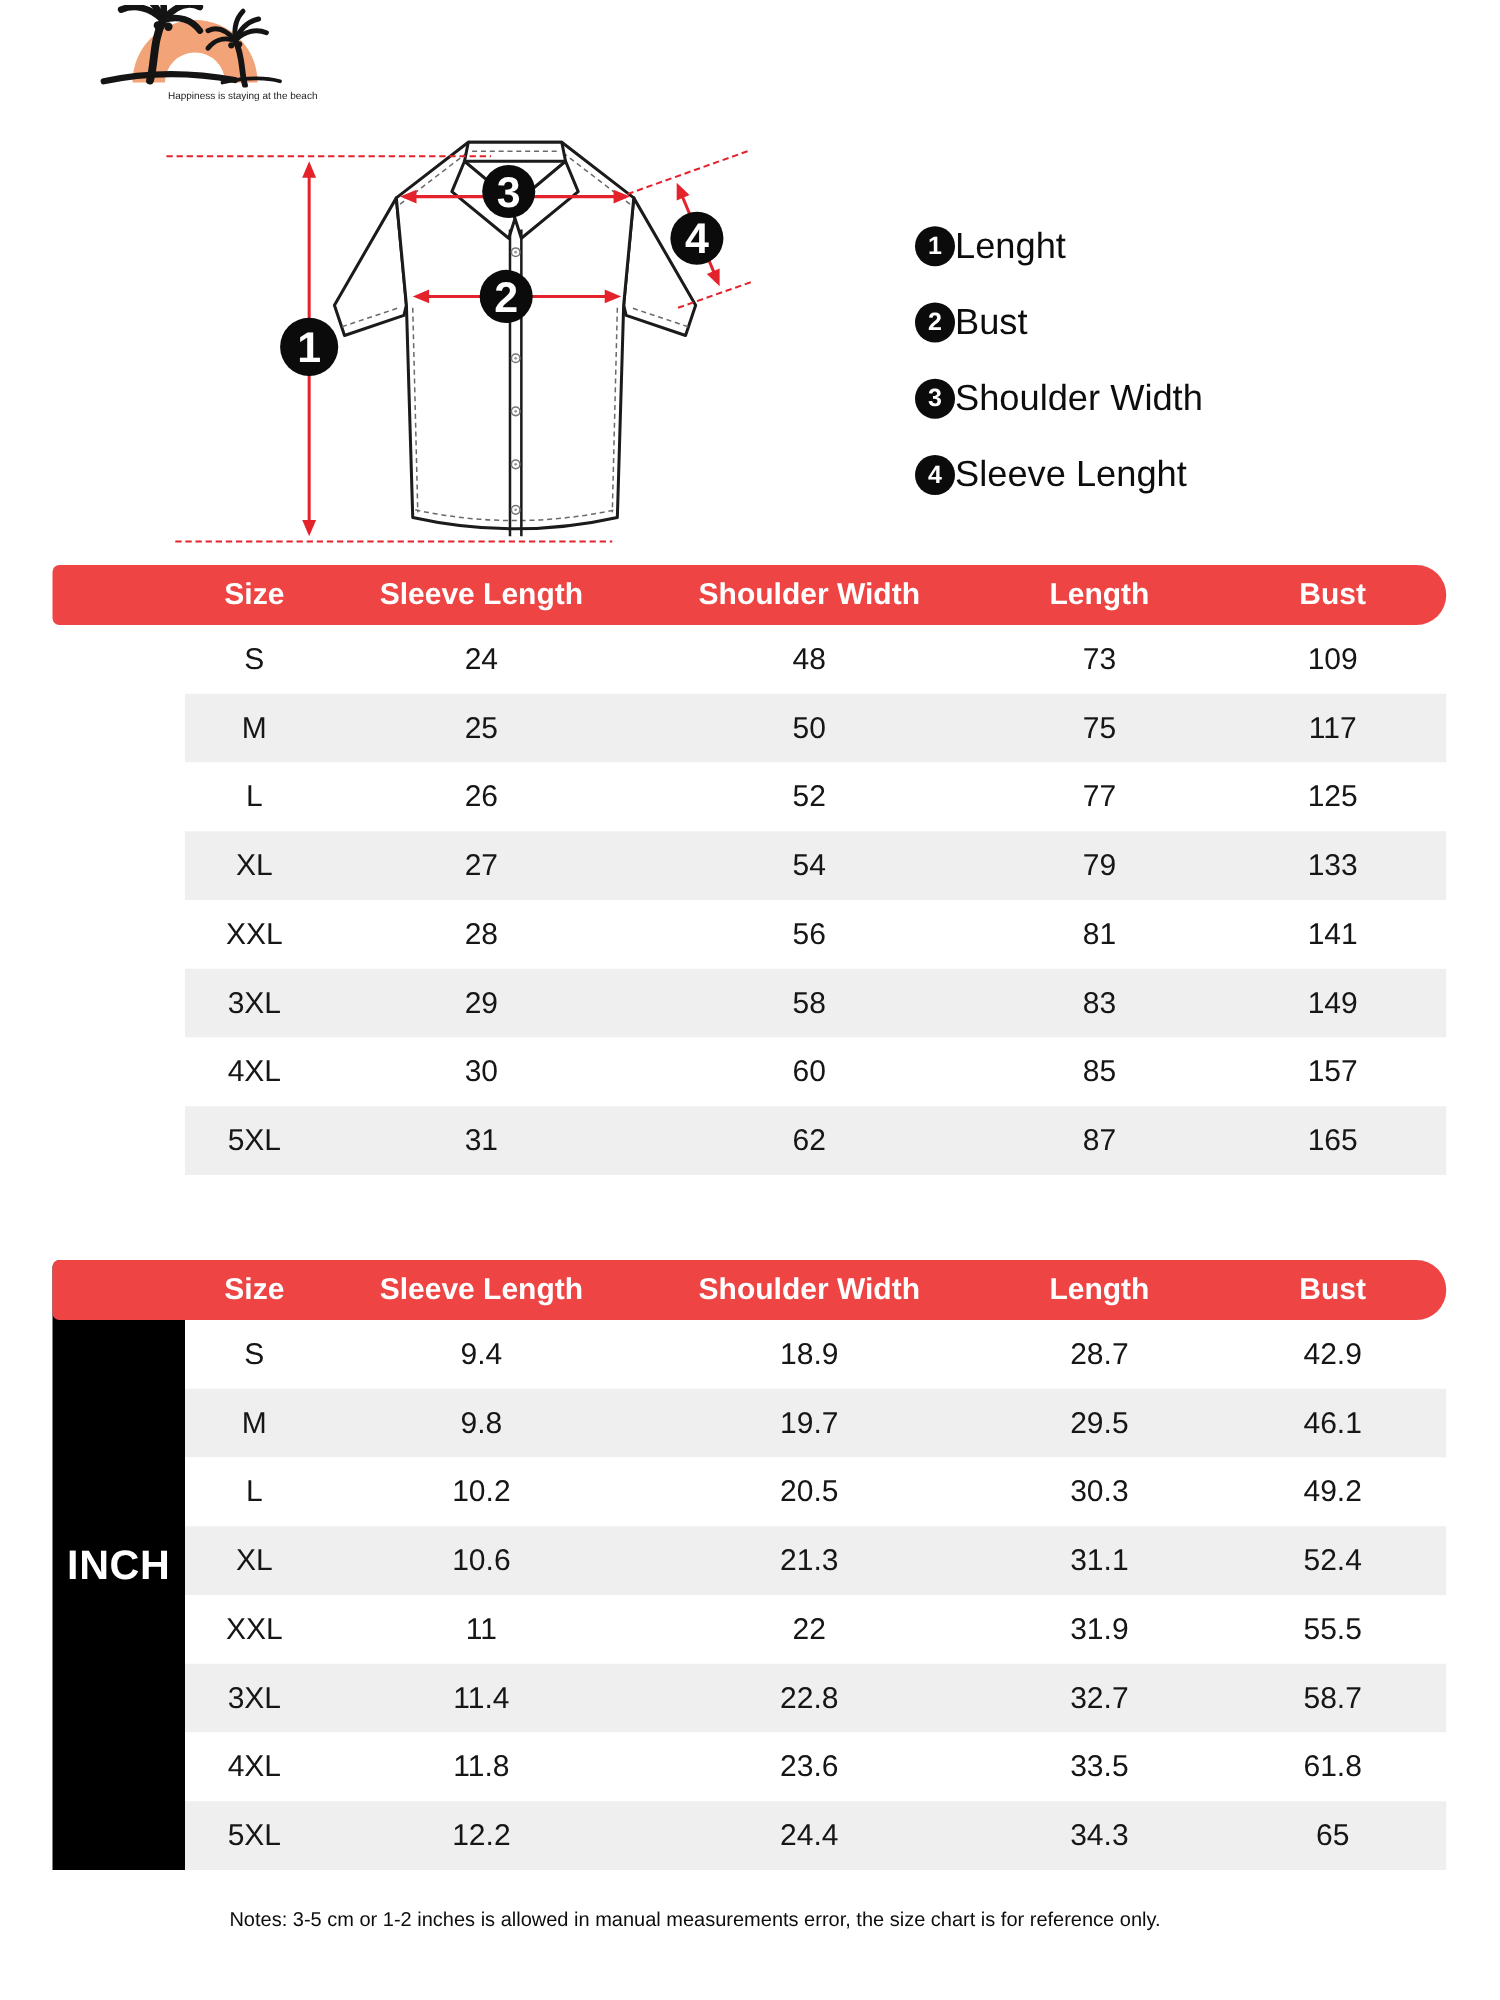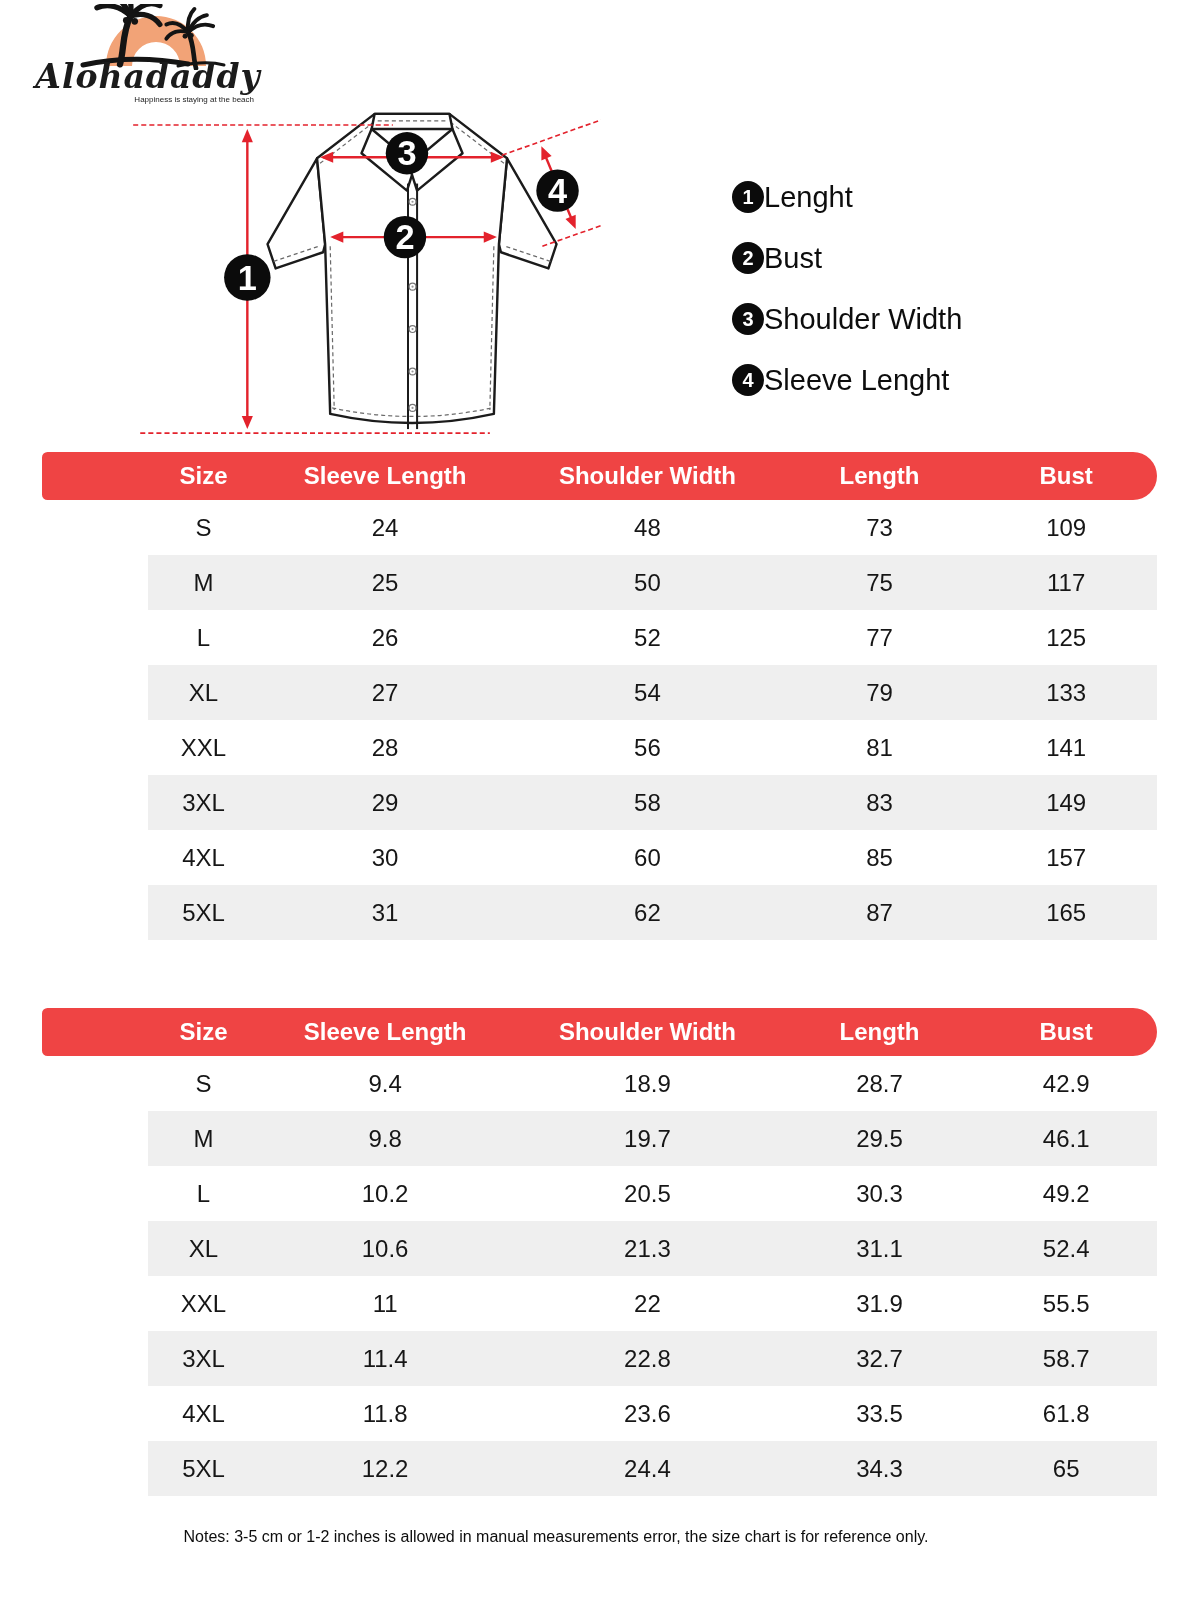--- a/index.html
+++ b/index.html
@@ -100,21 +100,20 @@
           <path d="M10,-38 C0,-48 -12,-50 -22,-46"></path>
           <path d="M10,-38 C4,-52 -4,-58 -14,-60"></path>
           <path d="M10,-38 C12,-54 8,-62 2,-68"></path>
           <path d="M10,-38 C20,-50 30,-52 38,-48"></path>
           <path d="M10,-38 C22,-42 32,-38 38,-30"></path>
         </g>
         <circle cx="6" cy="-34" r="3.2" fill="#141414"></circle>
         <circle cx="14" cy="-33" r="3.2" fill="#141414"></circle>
       </g>
     </svg>
-    <div class="brand-name">Alohadaddy</div>
     <div class="tagline">Happiness is staying at the beach</div>
   </div>
 
 
   <svg class="shirt" viewBox="0 0 480 360">
 
     <g stroke="#1b1b1b" stroke-width="2.4" fill="#ffffff" stroke-linejoin="round">
       <path d="M197,65 L148,150 L156,174 L203,158 L205,150 Z"></path>
       <path d="M385,65 L434,150 L426,174 L379,158 L377,150 Z"></path>
       <path d="M197,65 L254,21 L328,21 L385,65 L377,150 L372,318 Q291,336 210,318 L205,150 Z"></path>
@@ -276,20 +275,21 @@
         <div class="td c0">5XL</div>
         <div class="td c1">31</div>
         <div class="td c2">62</div>
         <div class="td c3">87</div>
         <div class="td c4">165</div>
       </div>
     </div>
   </div>
 
   <div class="size-table inch">
+    <div class="unit-band inch-label">INCH</div>
     <div class="thead">
       <div class="th c0">Size</div>
       <div class="th c1">Sleeve Length</div>
       <div class="th c2">Shoulder Width</div>
       <div class="th c3">Length</div>
       <div class="th c4">Bust</div>
     </div>
     <div class="tbody">
       <div class="tr">
         <div class="td c0">S</div>

